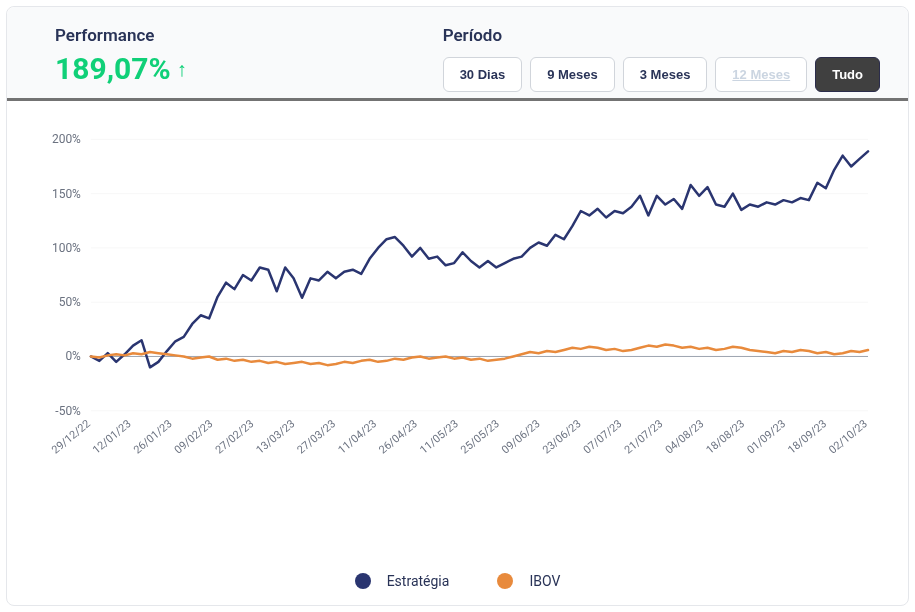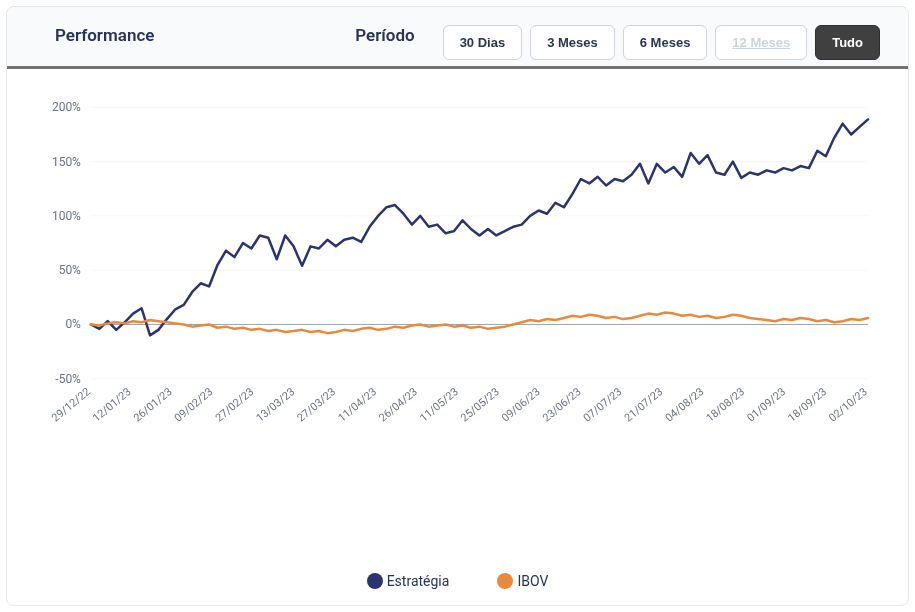--- a/index.html
+++ b/index.html
@@ -26,21 +26,21 @@
       padding: 18px 28px 6px 48px;
       background: #f9fafb;
       border-bottom: 3px solid #737373;
       border-radius: 8px 8px 0 0;
     }
     .perf-block { display: flex; flex-direction: column; gap: 6px; }
     .perf-label { font-size: 17px; font-weight: 600; color: #293357; }
     .perf-value-row { display: flex; align-items: center; gap: 6px; }
     .perf-value { font-size: 30px; font-weight: 700; color: #10d078; }
     .up-arrow { color: #10d078; font-size: 20px; font-weight: 700; }
-    .period-block { display: flex; flex-direction: row; gap: 28px; }
+    .period-block { display: flex; flex-direction: column; gap: 12px; }
     .period-label { font-size: 17px; font-weight: 600; color: #293357; }
     .period-buttons { display: flex; gap: 8px; }
     .pbtn {
       border: 1px solid #d1d5db;
       background: #fff;
       color: #293357;
       font-size: 13px;
       font-weight: 600;
       padding: 9px 16px;
       border-radius: 6px;
@@ -58,39 +58,43 @@
     .zero-line { stroke: #9ca3af; stroke-width: 1; }
     .y-tick-label { fill: #6b7280; font-size: 12px; text-anchor: end; }
     .x-tick-label { fill: #6b7280; font-size: 11px; text-anchor: end; }
     .series-line { fill: none; stroke-width: 2.5; stroke-linejoin: round; stroke-linecap: round; }
     .legend {
       display: flex;
       justify-content: center;
       gap: 48px;
       padding: 6px 0 16px 0;
     }
-    .legend-item { display: flex; align-items: center; gap: 4px; justify-content: flex-end; }
+    .legend-item { display: flex; align-items: center; gap: 16px; justify-content: flex-end; }
     .legend-dot { width: 16px; height: 16px; border-radius: 50%; }
     .legend-text { font-size: 14px; color: #293357; }
   </style>
 </head>
 <body>
 
 <div class="card">
 
   <div class="header">
     <div class="perf-block">
       <div class="perf-label">Performance</div>
+      <div class="perf-value-row">
+        <span class="perf-value">189,07%</span>
+        <span class="up-arrow">↑</span>
+      </div>
     </div>
     <div class="period-block">
       <div class="period-label">Período</div>
       <div class="period-buttons">
         <button class="pbtn">30 Dias</button>
+        <button class="pbtn">9 Meses</button>
         <button class="pbtn">3 Meses</button>
-        <button class="pbtn">6 Meses</button>
         <button class="pbtn disabled">12 Meses</button>
         <button class="pbtn active">Tudo</button>
       </div>
     </div>
   </div>
 
   <div class="chart-area">
     <svg class="chart-svg" id="chart-svg" viewBox="0 0 847 360">
         <line x1="56" x2="835" y1="290" y2="290" class="grid-line"></line>
         <text x="46" y="294" class="y-tick-label">-50%</text>

